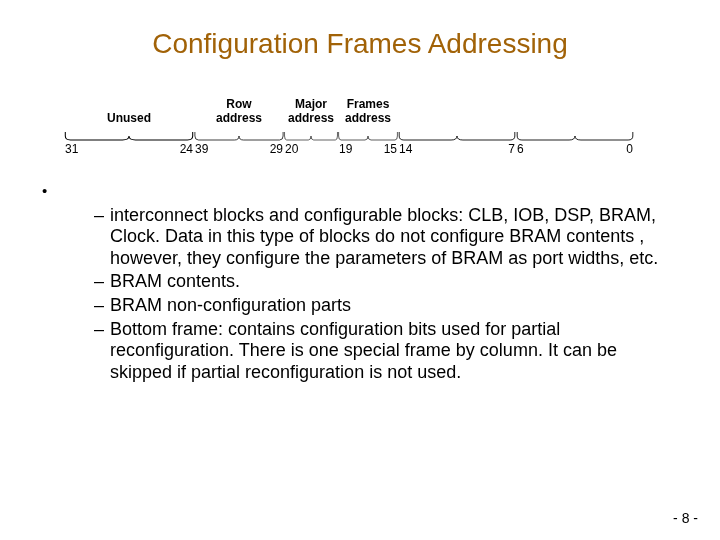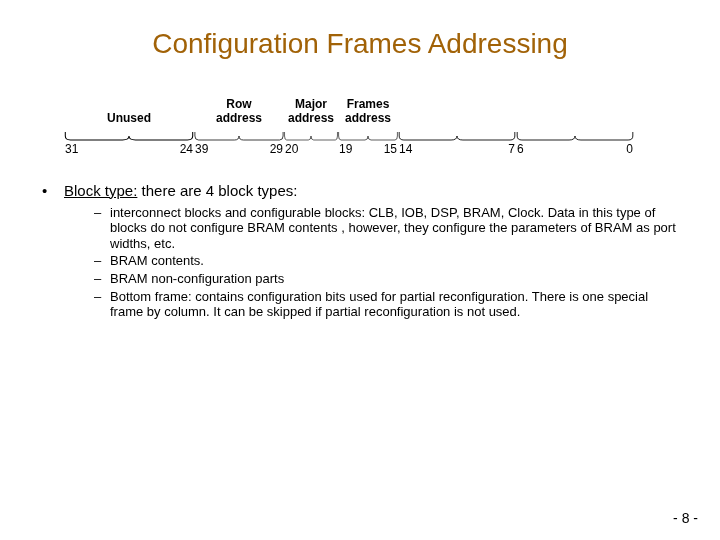--- a/index.html
+++ b/index.html
@@ -71,21 +71,21 @@
     font-size: 15px;
     margin: 0 0 6px 0;
     display:flex;
   }
   .bullets .p1 .dot { width: 22px; }
   .bullets .p1 .und { text-decoration: underline; }
   .sublist {
     list-style: none;
     margin: 0 0 0 52px;
     padding: 0;
-    font-size: 13px;
+    font-size: 18px;
   }
   .sublist li {
     position: relative;
     padding-left: 16px;
     margin-bottom: 2px;
     line-height: 1.2;
   }
   .sublist li::before {
     content: "–";
     position: absolute;
@@ -174,23 +174,20 @@
       <div>
           <span>6</span>
           <span>0</span>
         </div>
     </div>
   </div>
 
   <div class="bullets">
     <div class="p1">
       <span class="dot">•</span>
-      <span>
-        <span class="und">Block type:</span><span> there are 4 block types:</span>
-      </span>
     </div>
     <ul class="sublist">
       <li>interconnect blocks and configurable blocks: CLB, IOB, DSP, BRAM, Clock. Data in this type of blocks do not configure BRAM contents , however, they configure the parameters of BRAM as port widths, etc.</li>
       <li>BRAM contents.</li>
       <li>BRAM non-configuration parts</li>
       <li>Bottom frame: contains configuration bits used for partial reconfiguration. There is one special frame by column. It can be skipped if partial reconfiguration is not used.</li>
     </ul>
   </div>
 </div>
 

